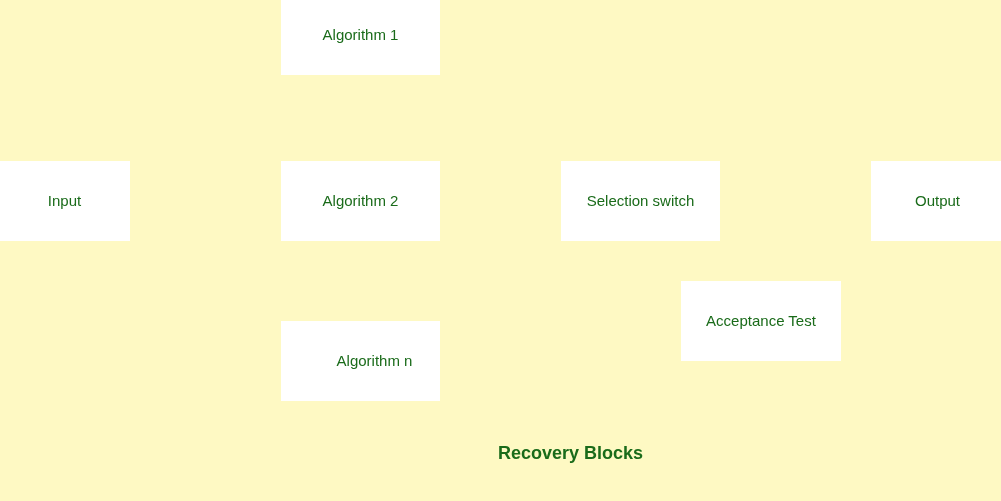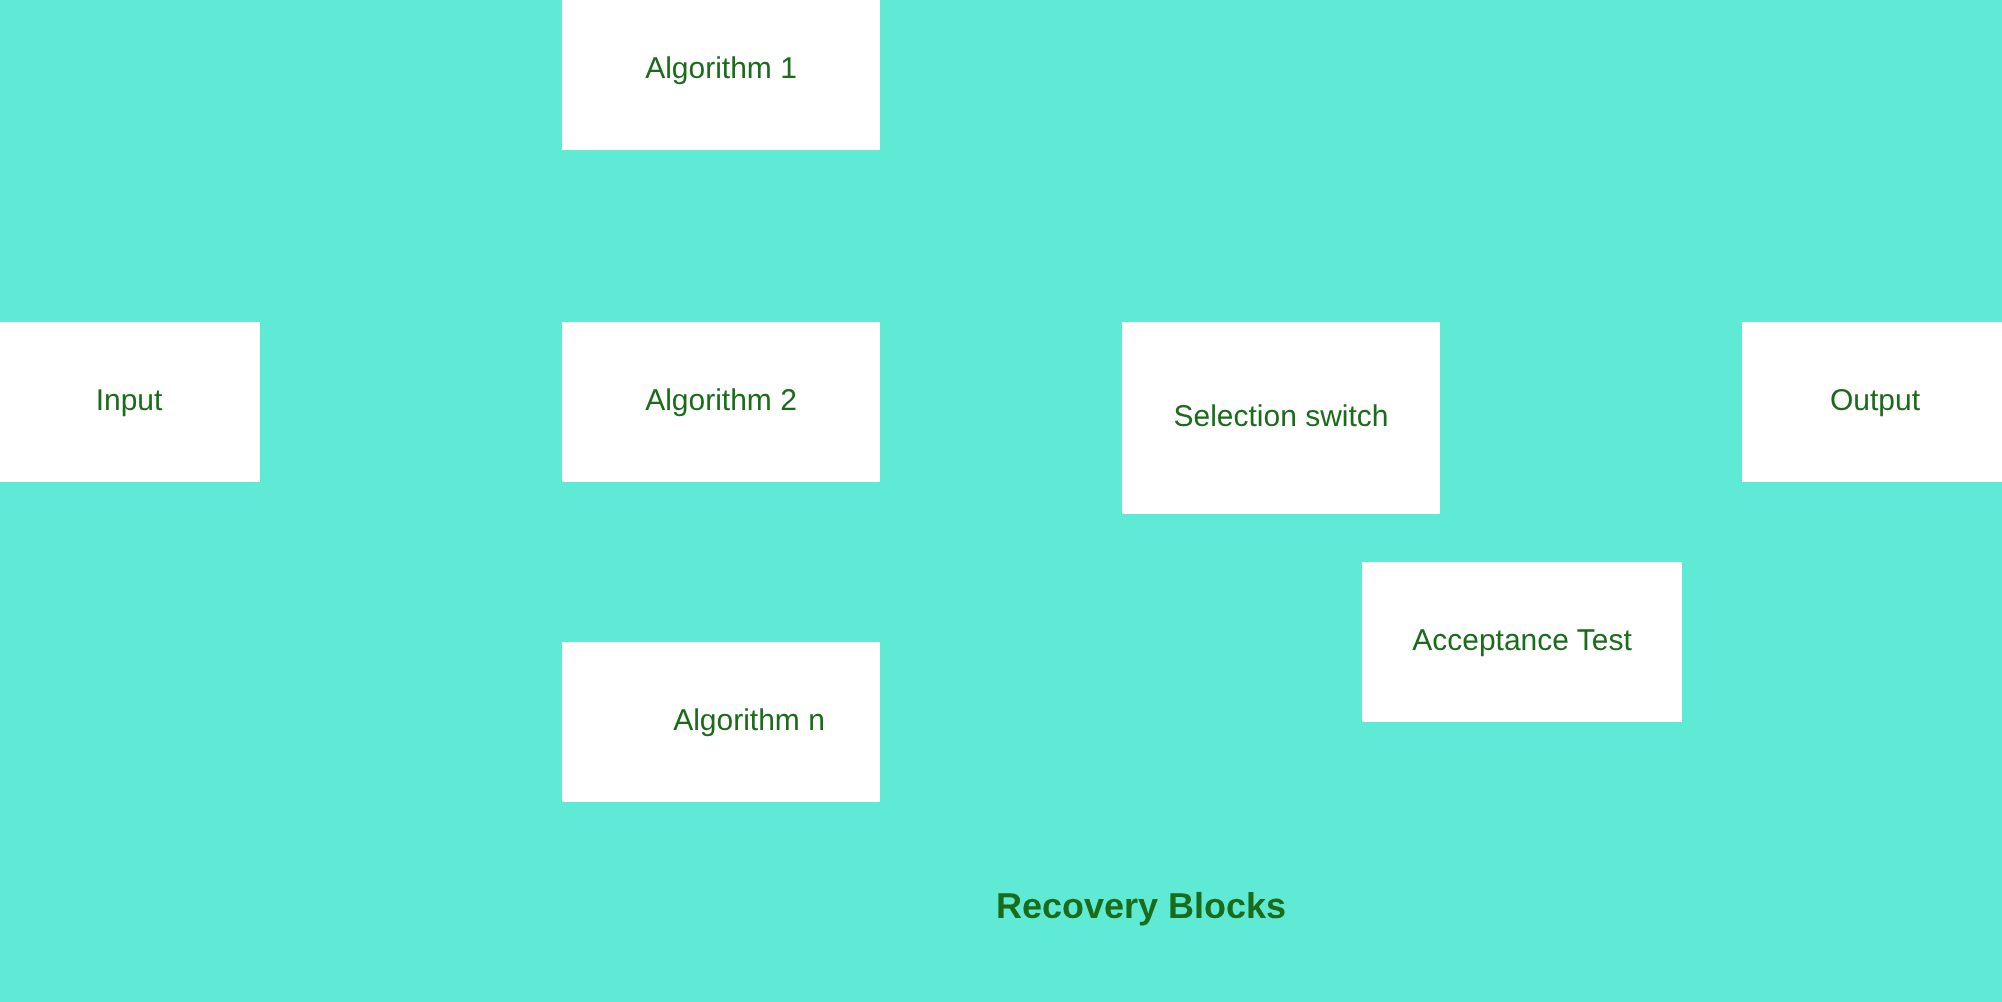--- a/index.html
+++ b/index.html
@@ -5,21 +5,21 @@
 <style>
   html, body {
     margin: 0;
     padding: 0;
     background: #000000;
   }
   #canvas {
     position: relative;
     width: 1001px;
     height: 501px;
-    background: #5eead4;
+    background: #fef9c3;
     overflow: hidden;
     font-family: "Liberation Sans", sans-serif;
   }
   .node {
     position: absolute;
     background: #ffffff;
     box-sizing: border-box;
     display: flex;
     align-items: center;
     justify-content: center;
@@ -42,21 +42,21 @@
     font-weight: bold;
     letter-spacing: 0px;
     white-space: nowrap;
     text-align: center;
   }
 
   
   #node-algorithm-1   { left: 281px; top: -5px;  width: 159px; height: 80px; }
   #node-input         { left: -1px;  top: 161px; width: 131px; height: 80px; }
   #node-algorithm-2   { left: 281px; top: 161px; width: 159px; height: 80px; }
-  #node-selection-switch { left: 561px; top: 161px; width: 159px; height: 96px; }
+  #node-selection-switch { left: 561px; top: 161px; width: 159px; height: 80px; }
   #node-output        { left: 871px; top: 161px; width: 133px; height: 80px; text-align: center; }
   #node-acceptance-test { left: 681px; top: 281px; width: 160px; height: 80px; text-align: right; }
   #node-algorithm-n   { left: 281px; top: 321px; width: 159px; height: 80px; padding-left: 28px; }
   #diagram-caption    { left: 0px; top: 443px; width: 1141px; }
 </style>
 </head>
 <body>
 
 <div id="canvas">
 

